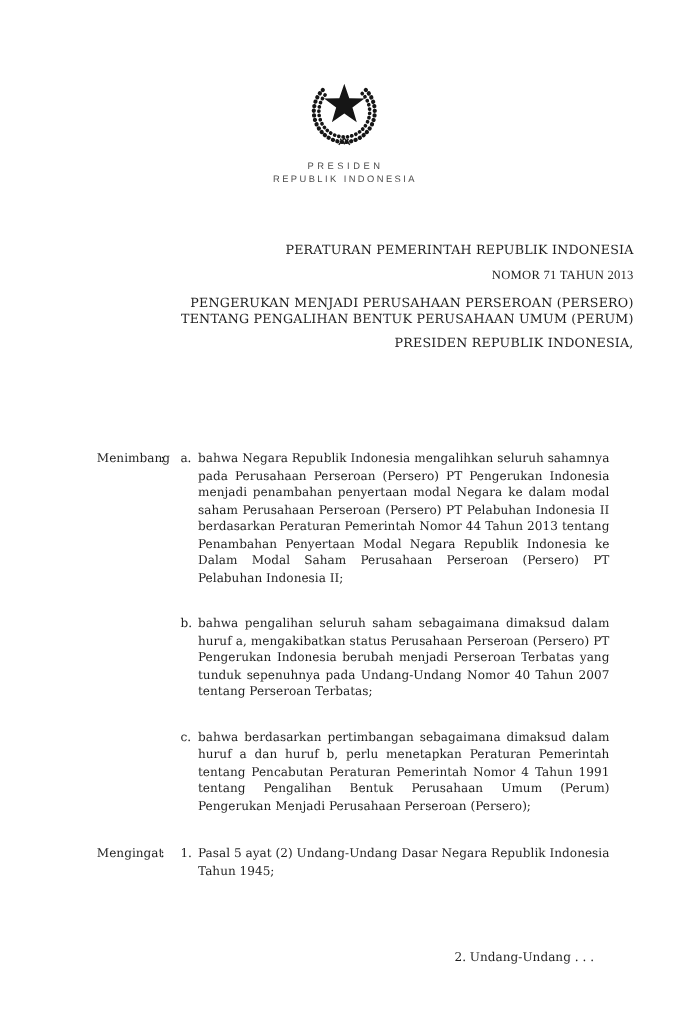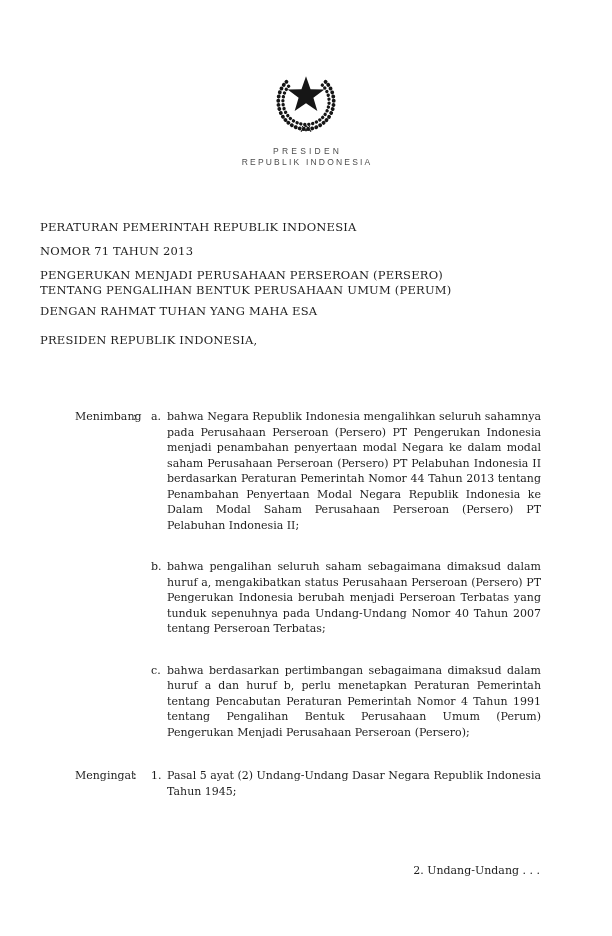--- a/index.html
+++ b/index.html
@@ -5,21 +5,21 @@
   * { box-sizing: border-box; }
   html, body { margin: 0; padding: 0; }
   body {
     width: 612px; height: 936px;
     background: #ffffff;
     font-family: "DejaVu Serif", "Liberation Serif", serif;
     color: #1e1e1e;
     position: relative;
     overflow: hidden;
   }
-  .page { position: absolute; inset: 0; background: #ffffff; }
+  .page { position: absolute; inset: 0; background: #ffffff; margin-left: 13px; }
 
   
   .emblem {
     position: absolute; top: 56px; left: 50%;
     transform: translateX(-50%);
     width: 84px; height: 84px;
   }
   .emblem svg { display: block; }
 
   
@@ -28,27 +28,27 @@
     text-align: center;
     font-family: "Liberation Sans", sans-serif;
     color: #4d4d4d;
   }
   .cap1 { font-size: 8.5px; letter-spacing: 3.2px; text-indent: 3.2px; line-height: 11px; }
   .cap2 { font-size: 8.5px; letter-spacing: 2.2px; text-indent: 2.2px; line-height: 11px; }
 
   
   .title-block {
     position: absolute; top: 220px; left: 40px; right: 36px;
-    text-align: left;
+    text-align: right;
     font-size: 11.5px; line-height: 14px;
     letter-spacing: 0.2px;
     color: #1e1e1e;
   }
   .t-heading { margin-bottom: 10px; }
-  .t-number  { margin-bottom: 10px; }
+  .t-number  { margin-bottom: 10px; font-family: Liberation Serif, serif; }
   .t-about   { margin-bottom: 7px; }
   .t-subject { line-height: 14.5px; margin-bottom: 7px; }
   .t-invocation { margin-bottom: 15px; }
 
   
   .doc-body {
     position: absolute; top: 409px; left: 75px; width: 466px;
     font-size: 11px; line-height: 15.5px;
   }
   .clause { display: grid; grid-template-columns: 58px 18px 1fr; align-items: start; }
@@ -91,21 +91,20 @@
     <div class="cap2">REPUBLIK INDONESIA</div>
   </div>
 
   <div class="title-block">
     <div class="t-heading">PERATURAN PEMERINTAH REPUBLIK INDONESIA</div>
     <div class="t-number">NOMOR 71 TAHUN 2013</div>
     <div class="t-subject">
       <div>PENGERUKAN MENJADI PERUSAHAAN PERSEROAN (PERSERO)</div>
       <div>TENTANG PENGALIHAN BENTUK PERUSAHAAN UMUM (PERUM)</div>
     </div>
-    <div class="t-invocation">DENGAN RAHMAT TUHAN YANG MAHA ESA</div>
     <div class="t-issuer">PRESIDEN REPUBLIK INDONESIA,</div>
   </div>
 
   <div class="doc-body">
 
     <div class="clause">
       <div class="clause-label">Menimbang</div>
       <div class="clause-sep">:</div>
       <div class="clause-items">
         <div class="item">

